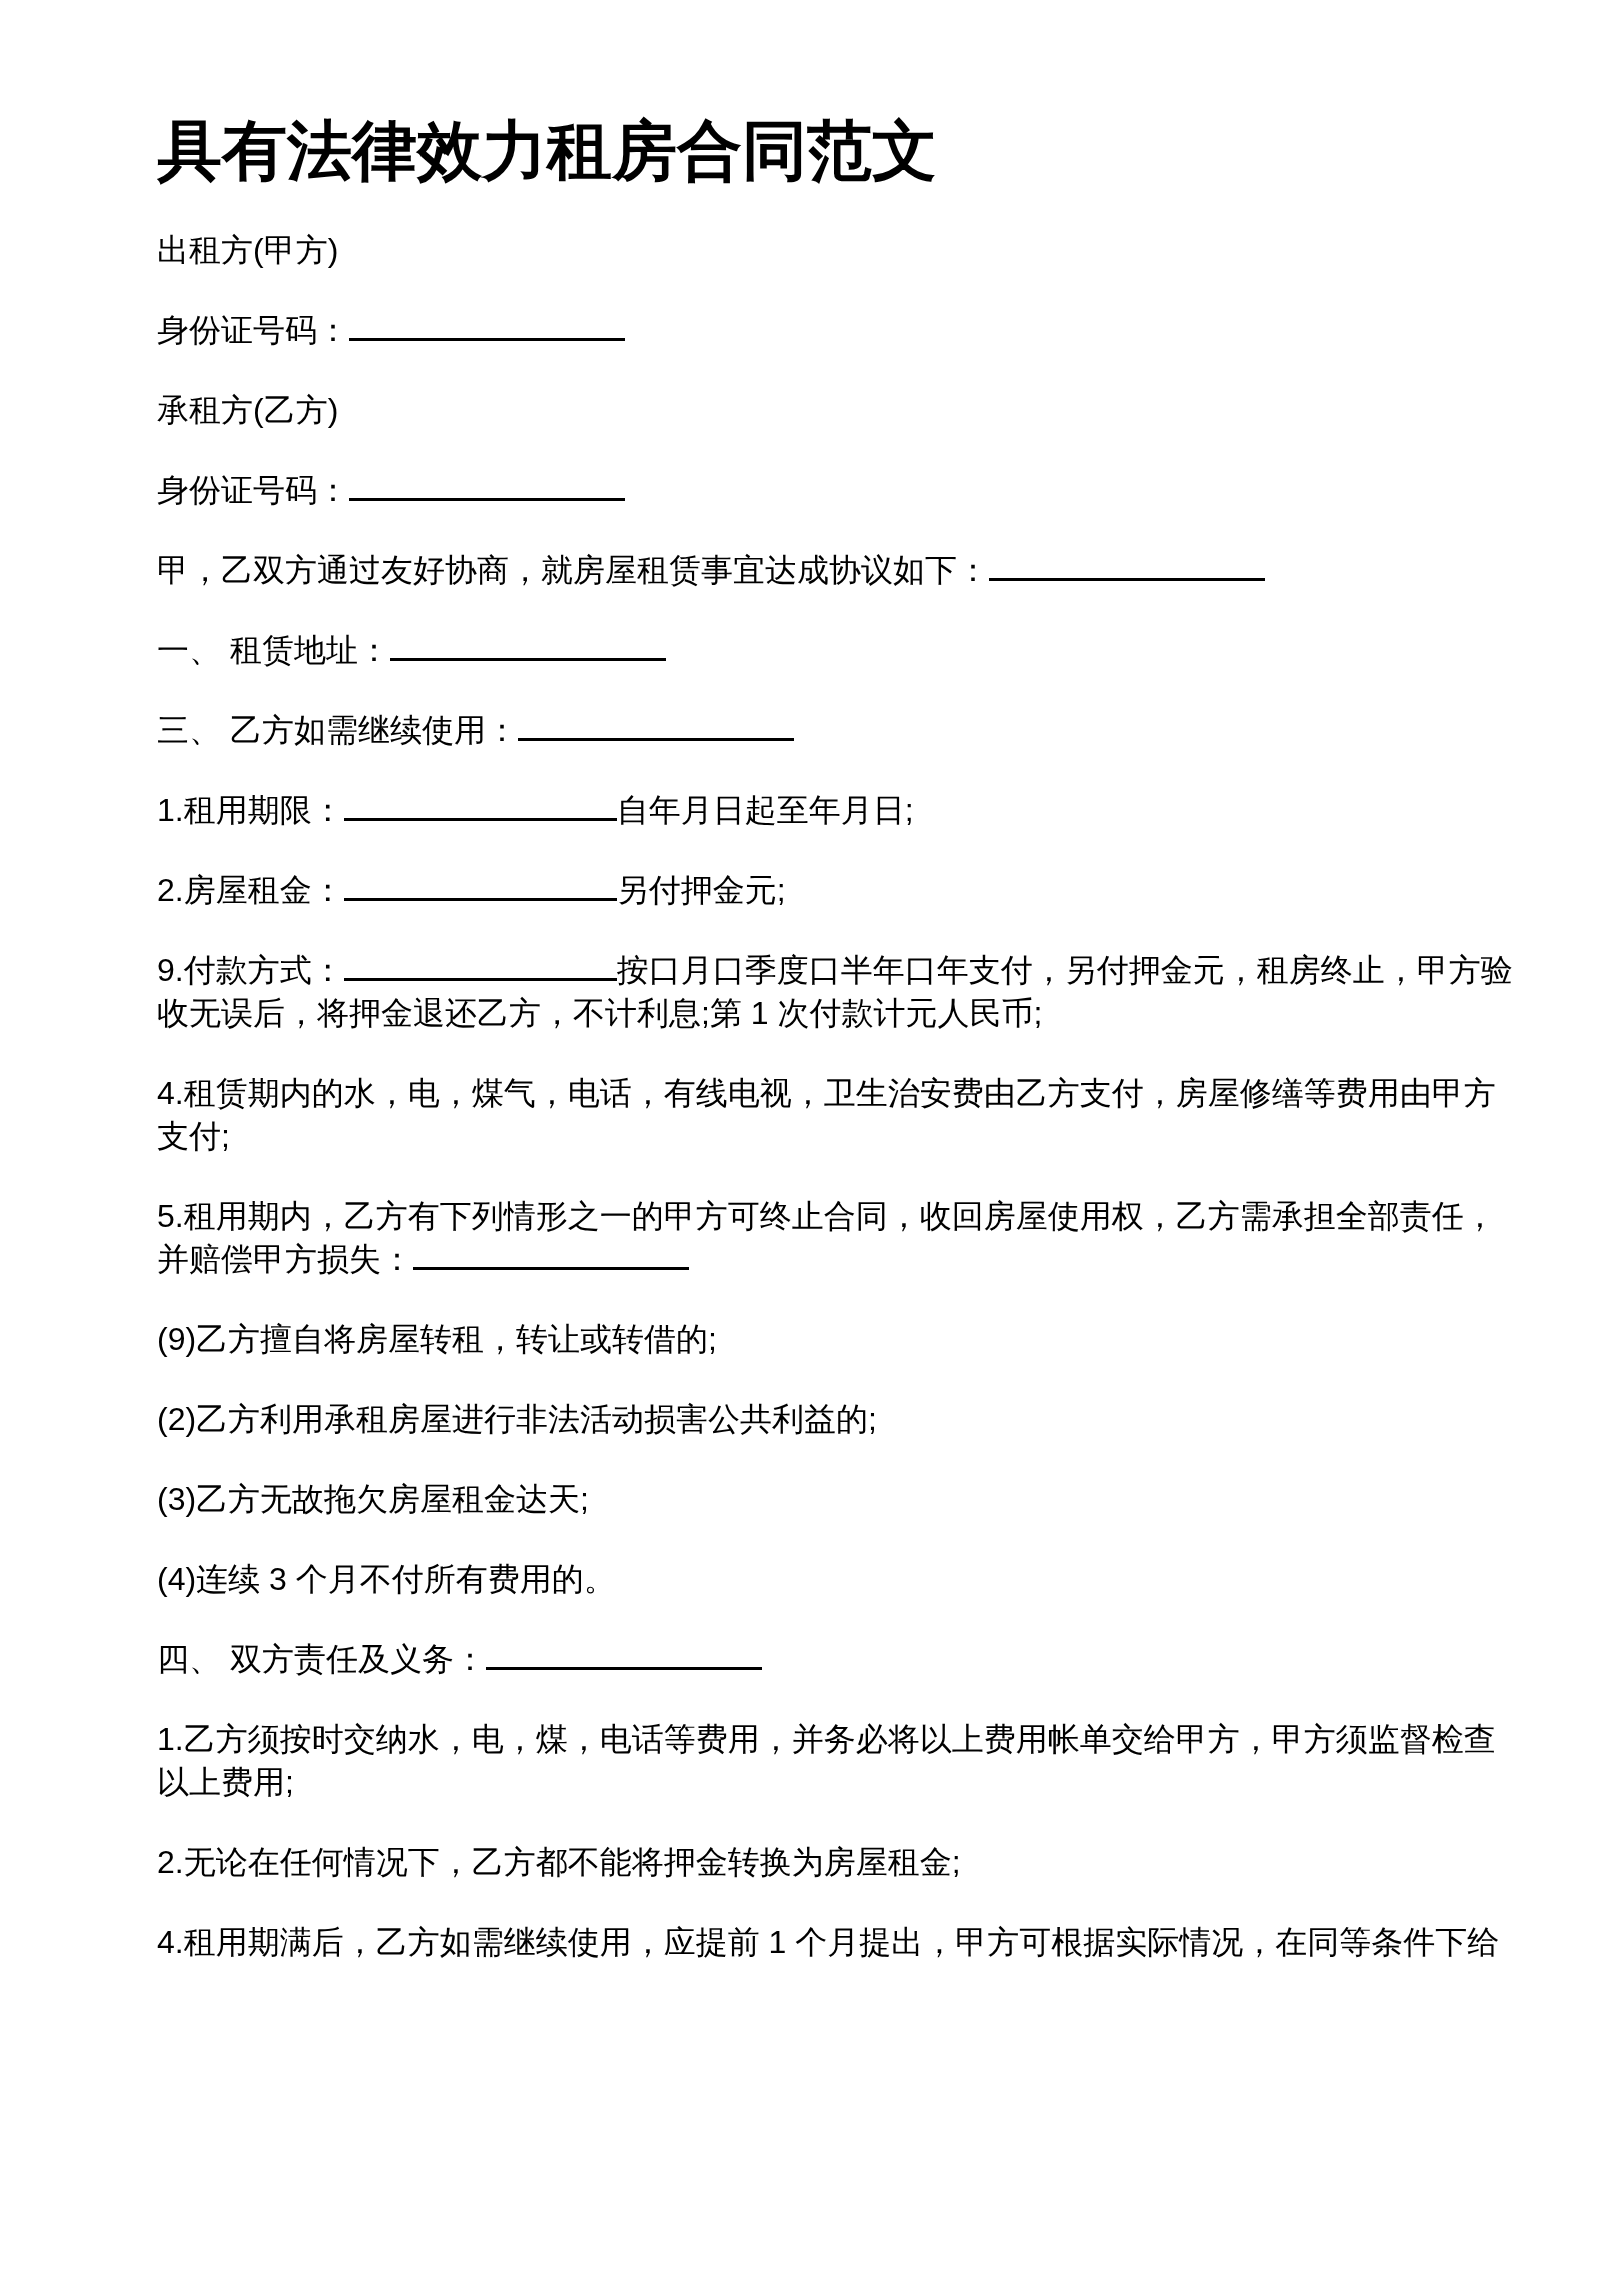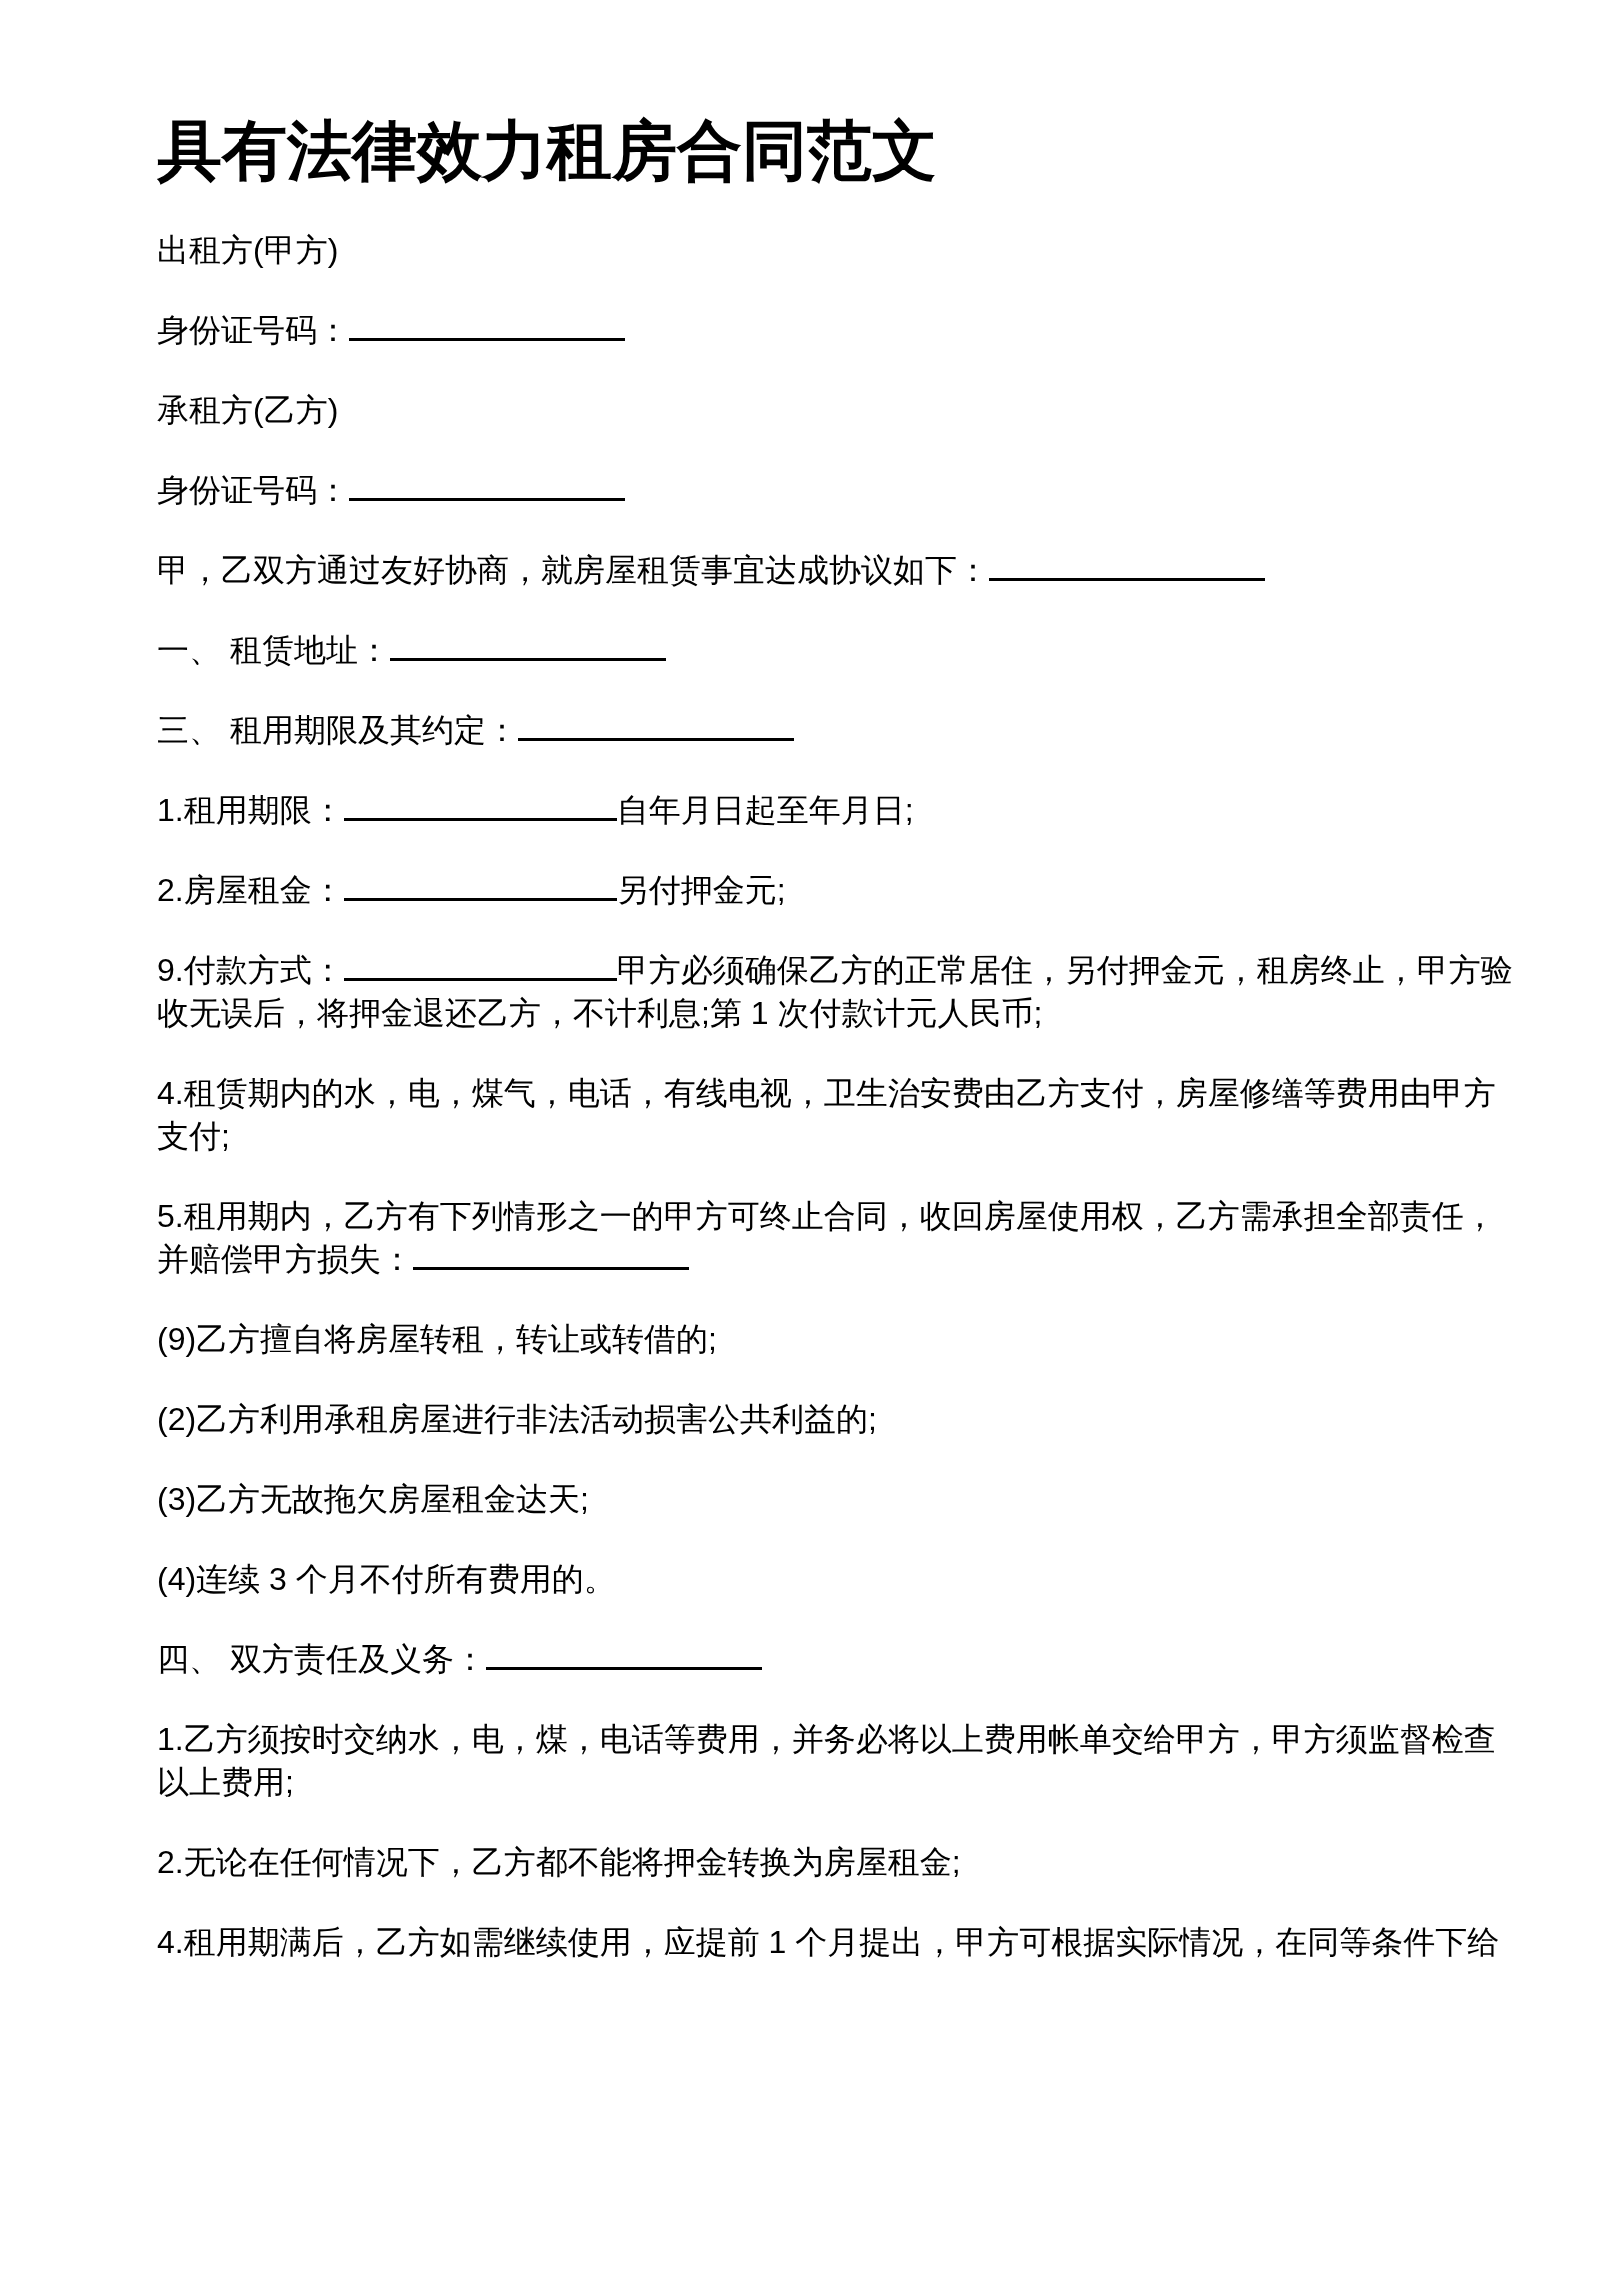--- a/index.html
+++ b/index.html
@@ -63,30 +63,30 @@
       <p class="para">
         <span class="line"><span>身份证号码：</span><span class="blank" style="width: 276px;"></span></span>
       </p>
       <p class="para">
         <span class="line"><span>甲，乙双方通过友好协商，就房屋租赁事宜达成协议如下：</span><span class="blank" style="width: 276px;"></span></span>
       </p>
       <p class="para">
         <span class="line"><span>一、 租赁地址：</span><span class="blank" style="width: 276px;"></span></span>
       </p>
       <p class="para">
-        <span class="line"><span>三、 租用期限及其约定：</span><span class="blank" style="width: 276px;"></span></span>
+        <span class="line"><span>三、 乙方如需继续使用：</span><span class="blank" style="width: 276px;"></span></span>
       </p>
       <p class="para">
         <span class="line"><span>1.租用期限：</span><span class="blank" style="width: 273px;"></span><span>自年月日起至年月日;</span></span>
       </p>
       <p class="para">
         <span class="line"><span>2.房屋租金：</span><span class="blank" style="width: 273px;"></span><span>另付押金元;</span></span>
       </p>
       <p class="para">
-        <span class="line"><span>9.付款方式：</span><span class="blank" style="width: 273px;"></span><span>甲方必须确保乙方的正常居住，另付押金元，租房终止，甲方验</span></span>
+        <span class="line"><span>9.付款方式：</span><span class="blank" style="width: 273px;"></span><span>按口月口季度口半年口年支付，另付押金元，租房终止，甲方验</span></span>
         <span class="line"><span>收无误后，将押金退还乙方，不计利息;第 1 次付款计元人民币;</span></span>
       </p>
       <p class="para">
         <span class="line"><span>4.租赁期内的水，电，煤气，电话，有线电视，卫生治安费由乙方支付，房屋修缮等费用由甲方</span></span>
         <span class="line"><span>支付;</span></span>
       </p>
       <p class="para">
         <span class="line"><span>5.租用期内，乙方有下列情形之一的甲方可终止合同，收回房屋使用权，乙方需承担全部责任，</span></span>
         <span class="line"><span>并赔偿甲方损失：</span><span class="blank" style="width: 276px;"></span></span>
       </p>

